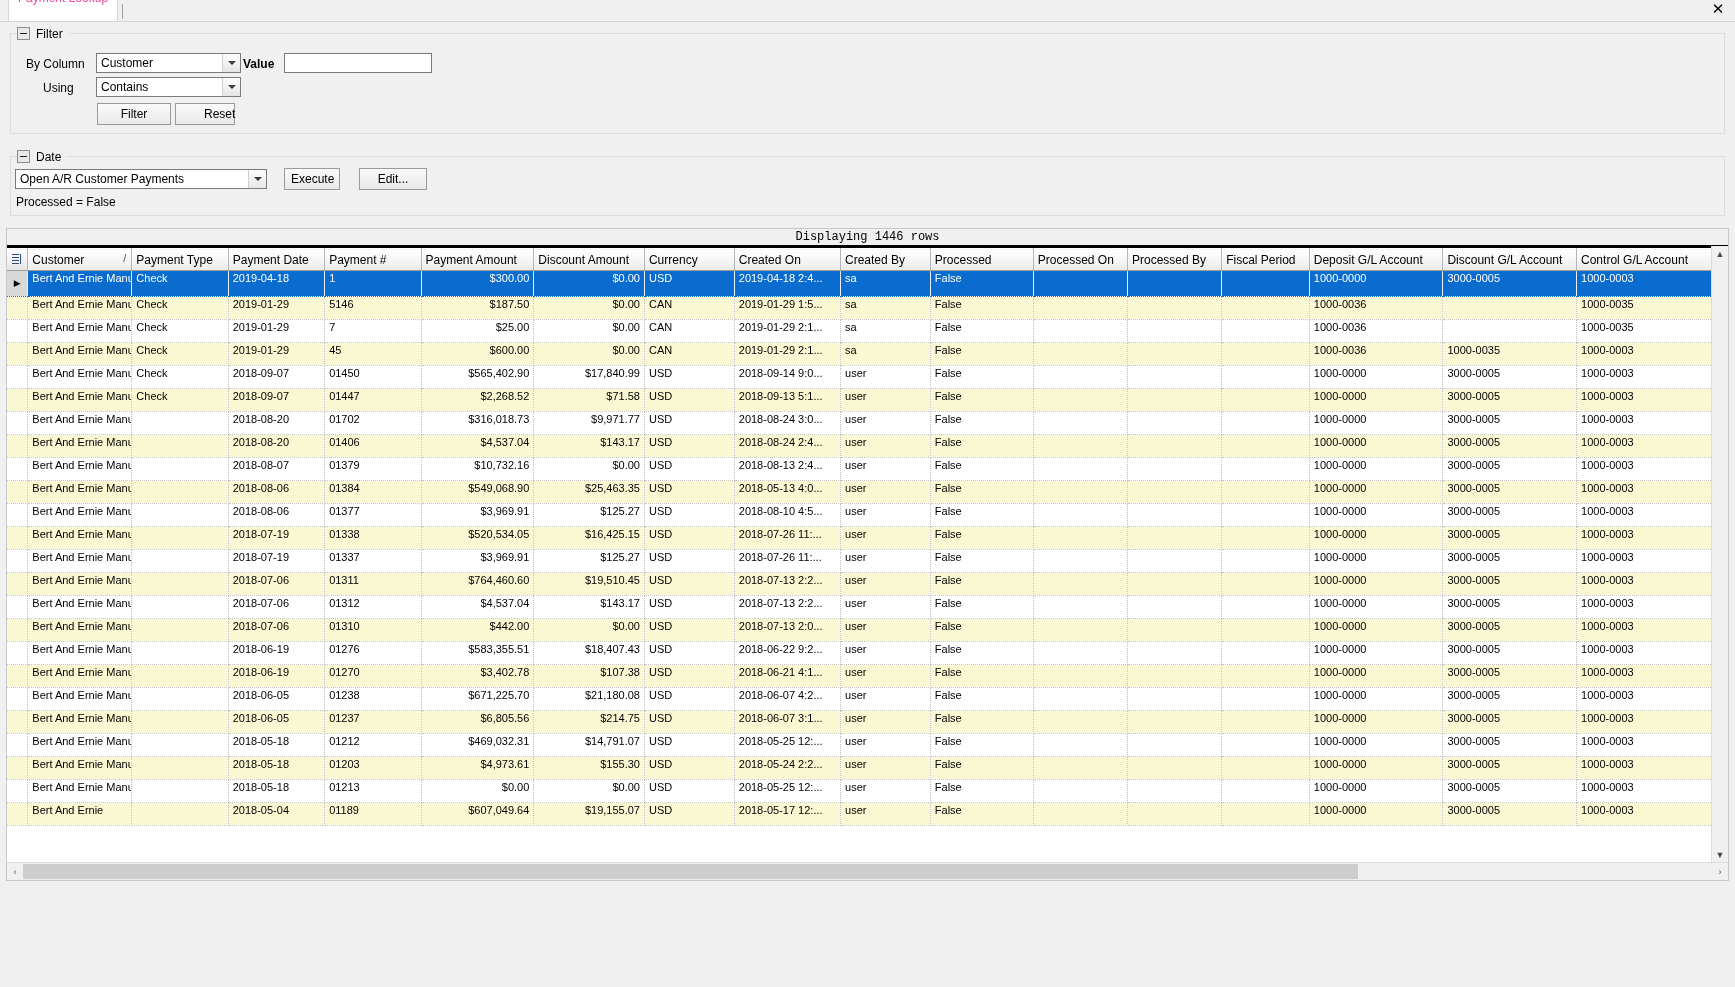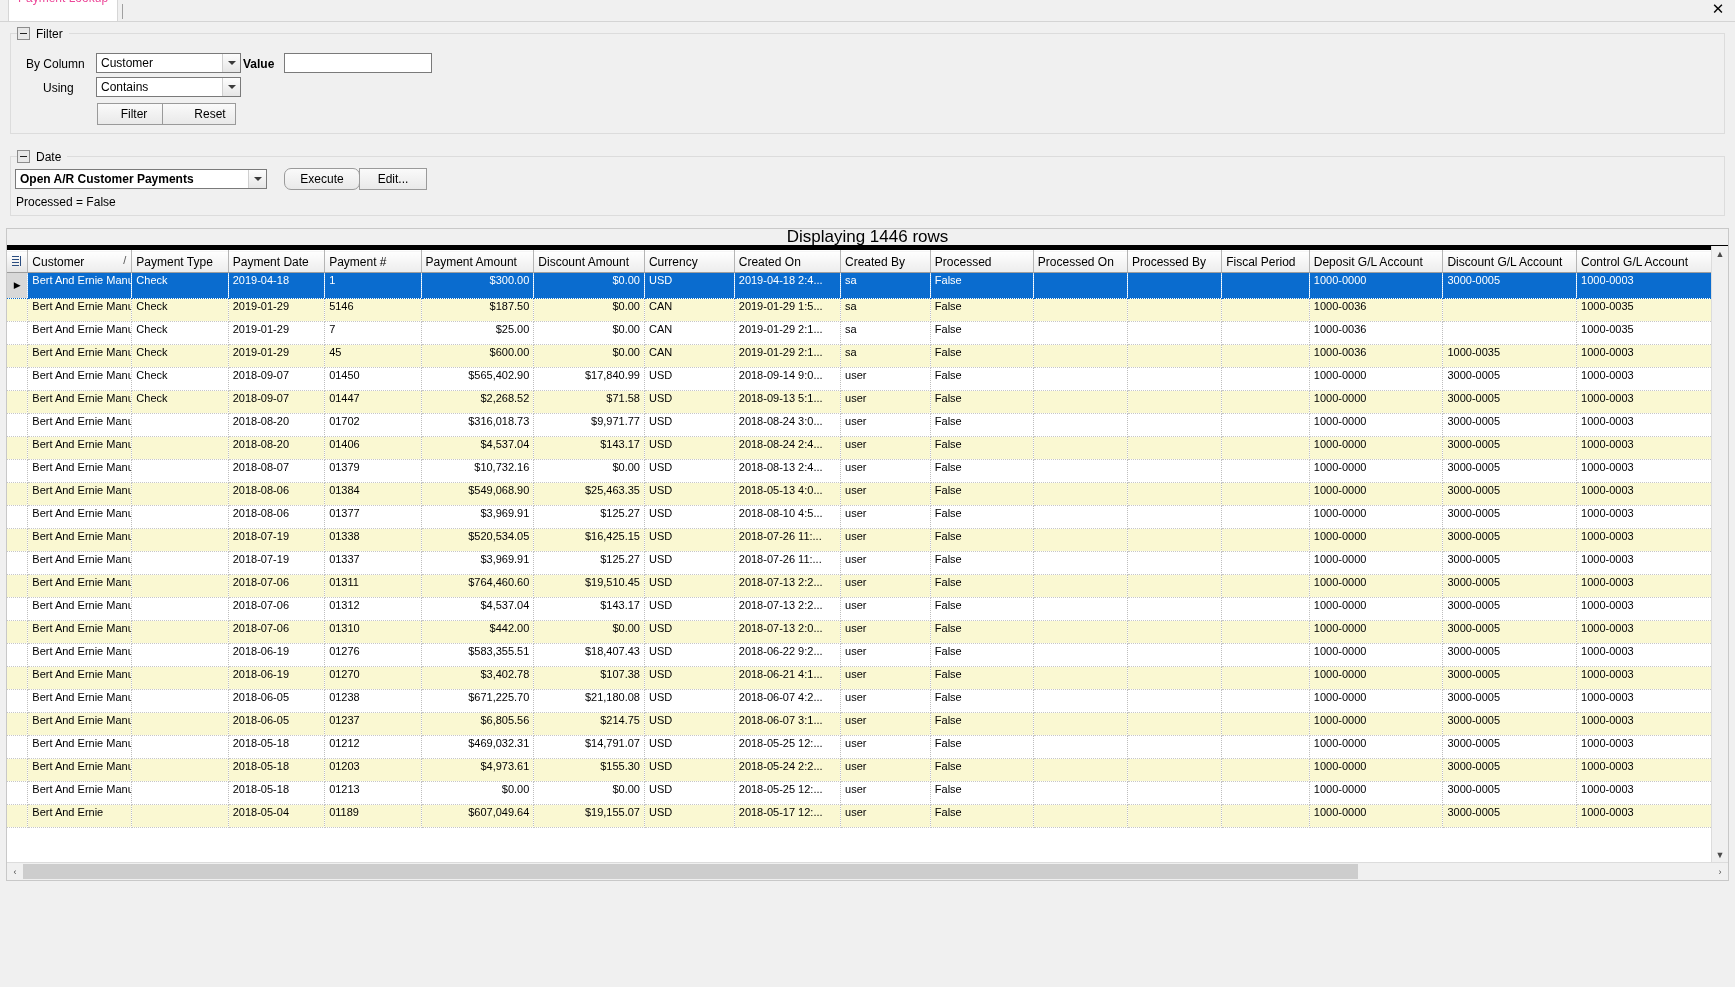--- a/index.html
+++ b/index.html
@@ -183,24 +183,25 @@
     width: 1723px;
     height: 653px;
     background: #ffffff;
     border: 1px solid #c8c8c8;
     box-sizing: border-box;
   }
   .grid-caption {
     height: 16px;
     line-height: 16px;
     text-align: center;
-    font-size: 17px;
+    font-size: 12px;
     color: #000;
     background: #f0f0f0;
-    border-bottom: 5px solid #000000;
+    border-bottom: 3px solid #000000;
+    font-family: Liberation Mono, monospace;
   }
   .grid-scrollwrap {
     position: relative;
     height: 617px;
     overflow: hidden;
   }
   table.grid {
     border-collapse: collapse;
     table-layout: fixed;
     width: 1706px;
@@ -381,36 +382,36 @@
 
     <span class="lbl" style="left:32px; top:47px;text-align:right;">Using</span>
     <div class="combo" style="left:85px; top:43px; width:145px;">
       <span class="combo-text">Contains</span>
       <span class="combo-btn">
           <span class="caret"></span>
         </span>
     </div>
 
     <button class="btn" style="left:86px; top:69px; width:74px;">Filter</button>
-    <button class="btn" style="left:151px; top:69px; width:74px;padding-left:28px;">Reset</button>
+    <button class="btn" style="left:164px; top:69px; width:60px;padding-left:28px;">Reset</button>
   </div>
 
   <div class="groupbox" style="left:10px; top:156px; width:1715px; height:60px;">
     <div class="group-legend">
       <div class="expander"></div>
       <span class="group-title">Date</span>
     </div>
 
-    <div class="combo" style="left:4px; top:12px; width:252px;font-weight:bold;">
+    <div class="combo" style="left:4px; top:12px; width:252px;">
       <span class="combo-text">Open A/R Customer Payments</span>
       <span class="combo-btn">
           <span class="caret"></span>
         </span>
     </div>
-    <button class="btn" style="left:273px; top:11px; width:76px;border-radius:7px;">Execute</button>
+    <button class="btn" style="left:273px; top:11px; width:56px;">Execute</button>
     <button class="btn" style="left:348px; top:11px; width:68px;">Edit...</button>
 
     <span class="static-text" style="left:5px; top:38px;">Processed = False</span>
   </div>
 
   <div class="gridpanel">
     <div class="grid-caption">Displaying 1446 rows</div>
 
     <div class="grid-scrollwrap">
       <table class="grid">

